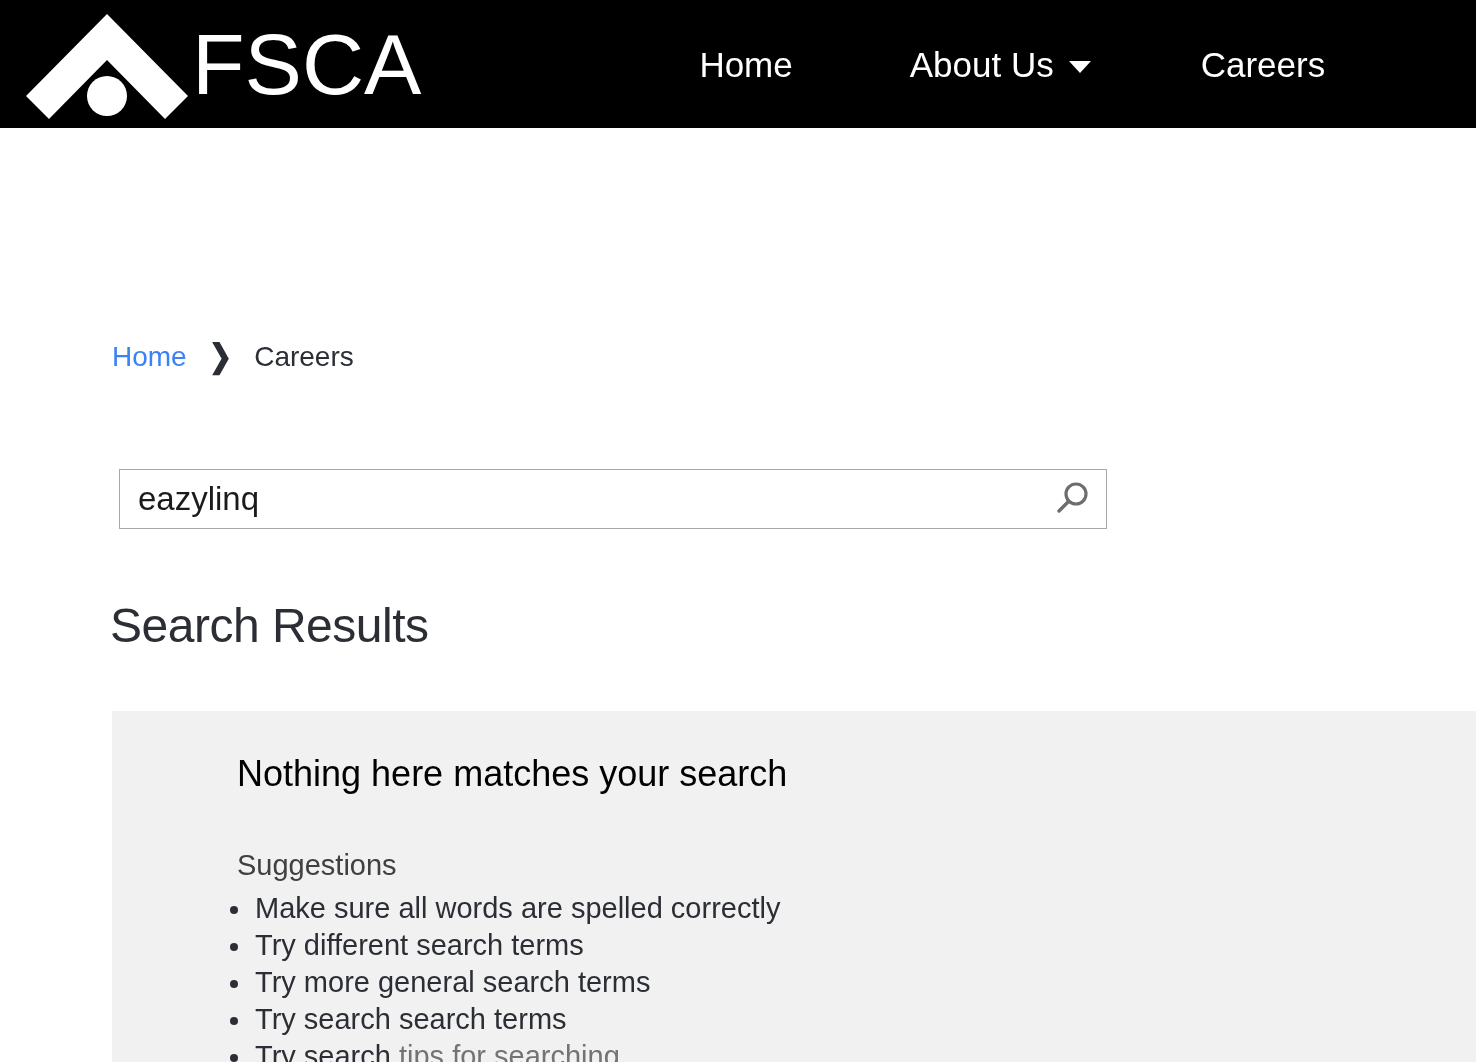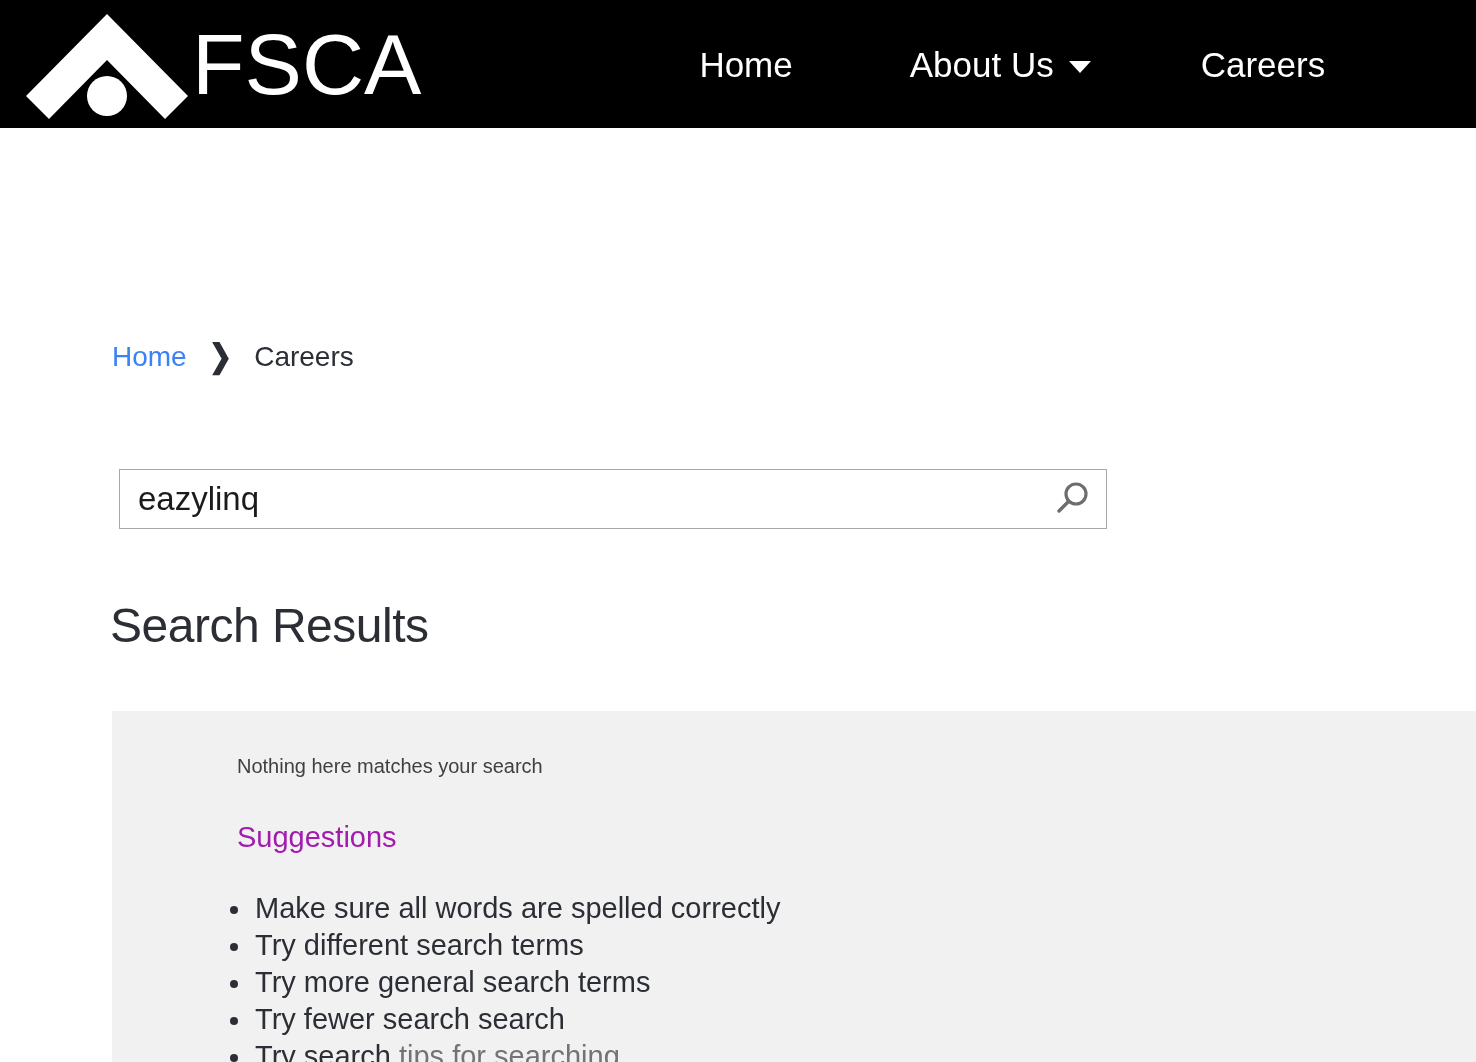--- a/index.html
+++ b/index.html
@@ -161,31 +161,31 @@
     top: 583px;
     width: 1400px;
     height: 479px;
     background: #f1f1f1;
     box-sizing: border-box;
   }
   .no-results-title {
     position: absolute;
     left: 125px;
     top: 45px;
-    font-size: 20px;
+    font-size: 36px;
+    line-height: 1;
+    color: #000000;
+  }
+  .suggestions-label {
+    position: absolute;
+    left: 125px;
+    top: 140px;
+    font-size: 29px;
     line-height: 1;
     color: #404040;
-  }
-  .suggestions-label {
-    position: absolute;
-    left: 125px;
-    top: 112px;
-    font-size: 29px;
-    line-height: 1;
-    color: #a21caf;
   }
   .suggestions-list {
     position: absolute;
     left: 101px;
     top: 163px;
     margin: 16px;
     padding: 0 0 0 24px;
     list-style: disc;
     color: #2b2e34;
   }
@@ -253,19 +253,19 @@
   <h1 class="page-title">Search Results</h1>
 
   <section class="results-panel">
     <div class="no-results-title">Nothing here matches your search</div>
     <div class="suggestions-label">Suggestions</div>
 
     <ul class="suggestions-list">
       <li><span>Make sure all words are spelled correctly</span></li>
       <li><span>Try different search terms</span></li>
       <li><span>Try more general search terms</span></li>
-      <li><span>Try fewer search search</span></li>
+      <li><span>Try search search terms</span></li>
       <li><span>Try search </span><a class="tip-link" href="#">tips for searching</a></li>
     </ul>
 
   </section>
 
 </main>
 
 </body></html>

